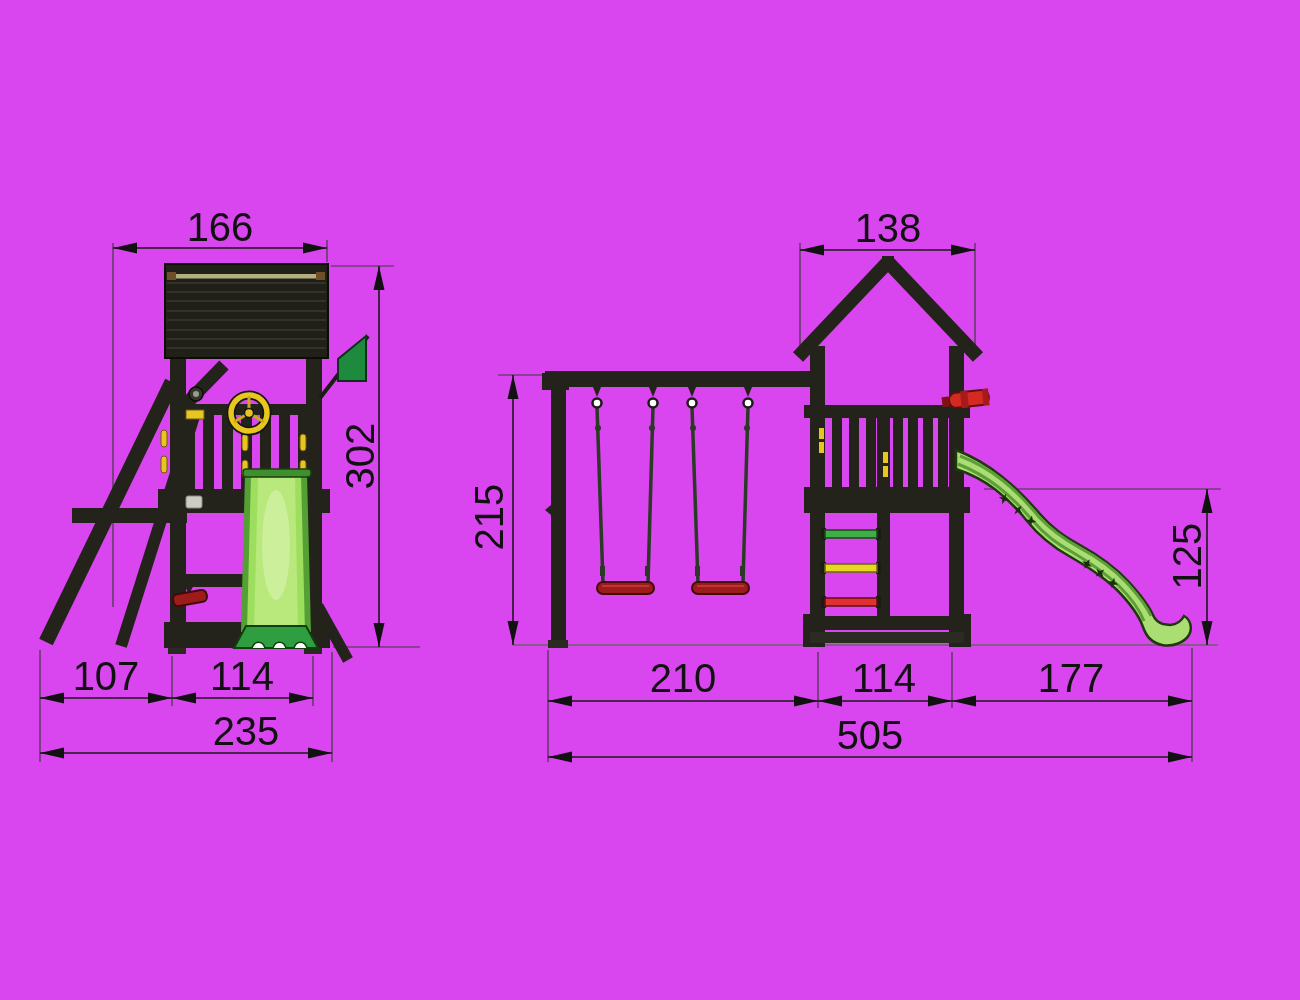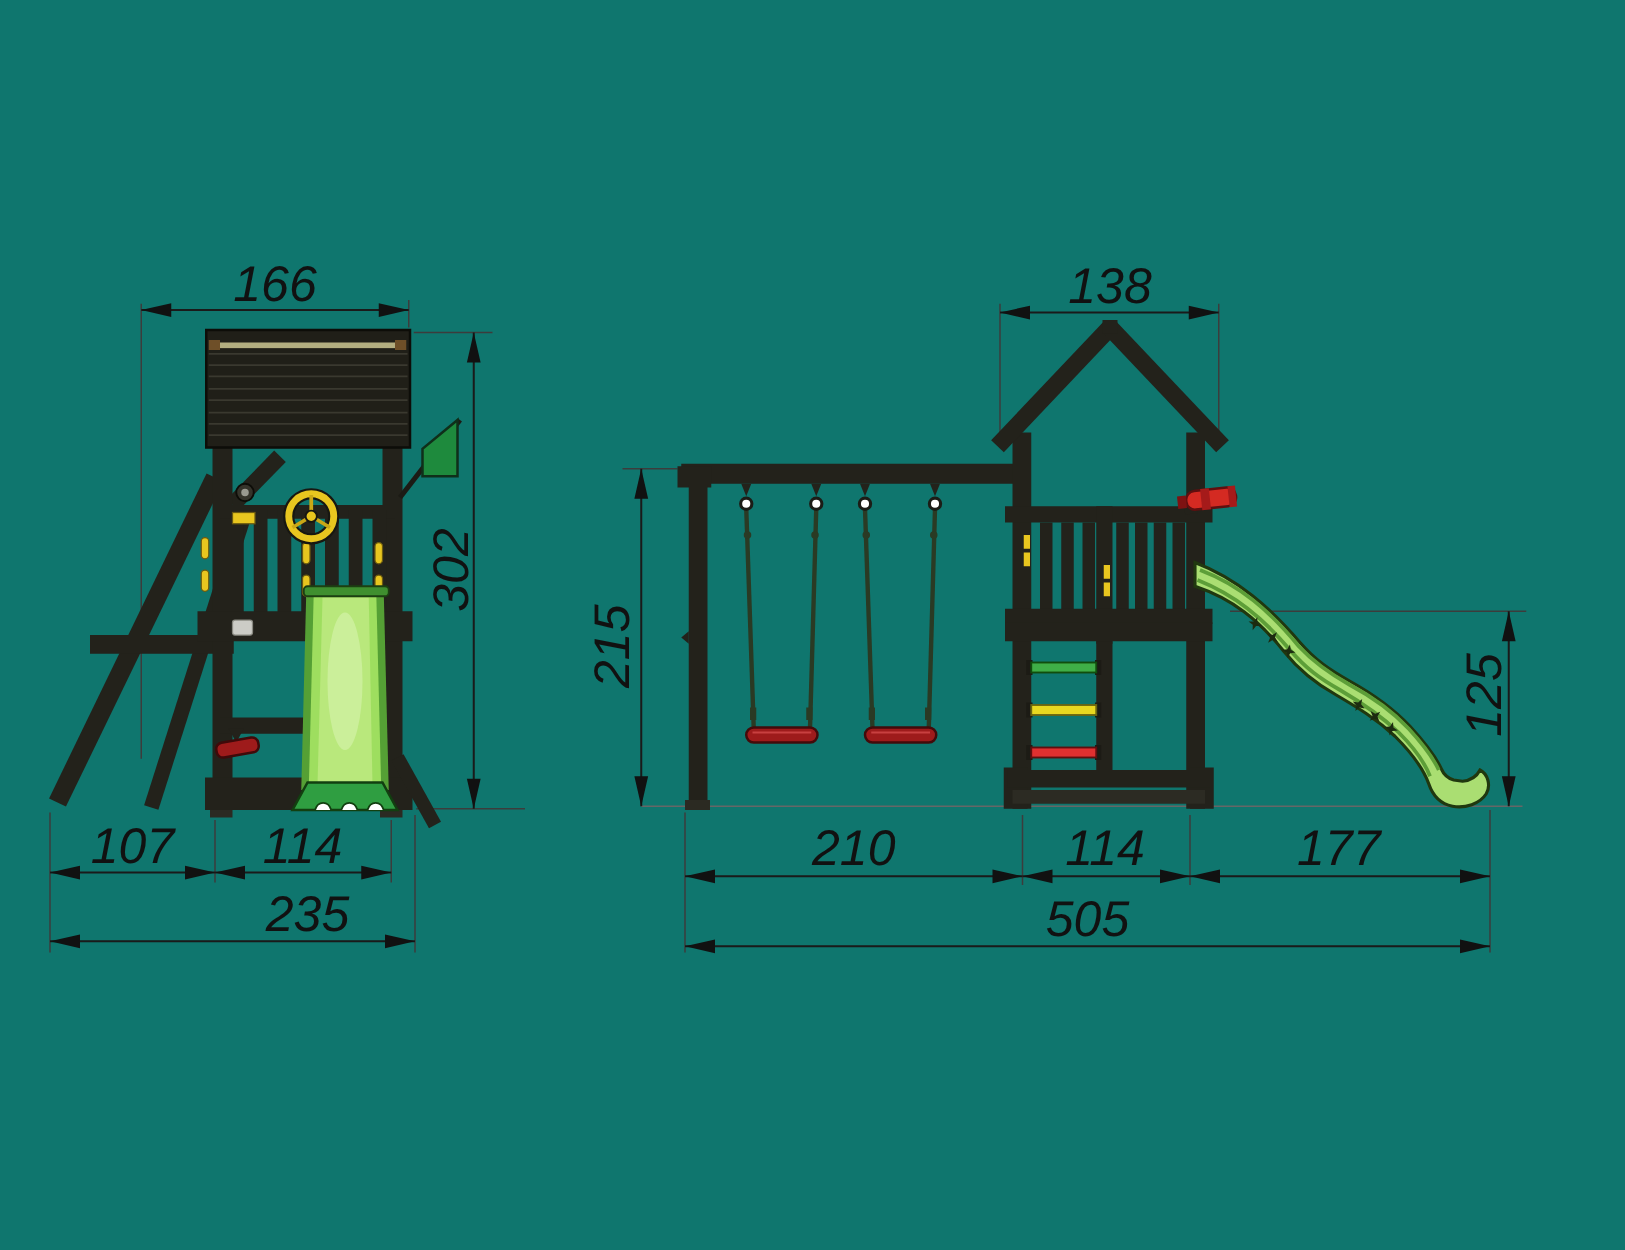--- a/index.html
+++ b/index.html
@@ -1,16 +1,16 @@
 <!DOCTYPE html>
 <html><head>
 <meta charset="utf-8">
 <style>
   html,body{margin:0;padding:0;background:#ffffff;}
-  .stage{position:relative;width:1300px;height:1000px;background:#0f766e;overflow:hidden;font-style:italic;}
+  .stage{position:relative;width:1300px;height:1000px;background:#d946ef;overflow:hidden;}
   svg{display:block;}
   .dk{fill:#23221b;}
   .dimline{stroke:#1a1a1a;stroke-width:1.6;}
   .extline{stroke:#3c3c3c;stroke-width:1.2;}
   .arr{fill:#111;}
   text{font-family:"Liberation Sans", sans-serif;font-size:40px;fill:#111;}
   .ground{stroke:#666;stroke-width:1.3;}
 </style>
 </head>
 <body>

